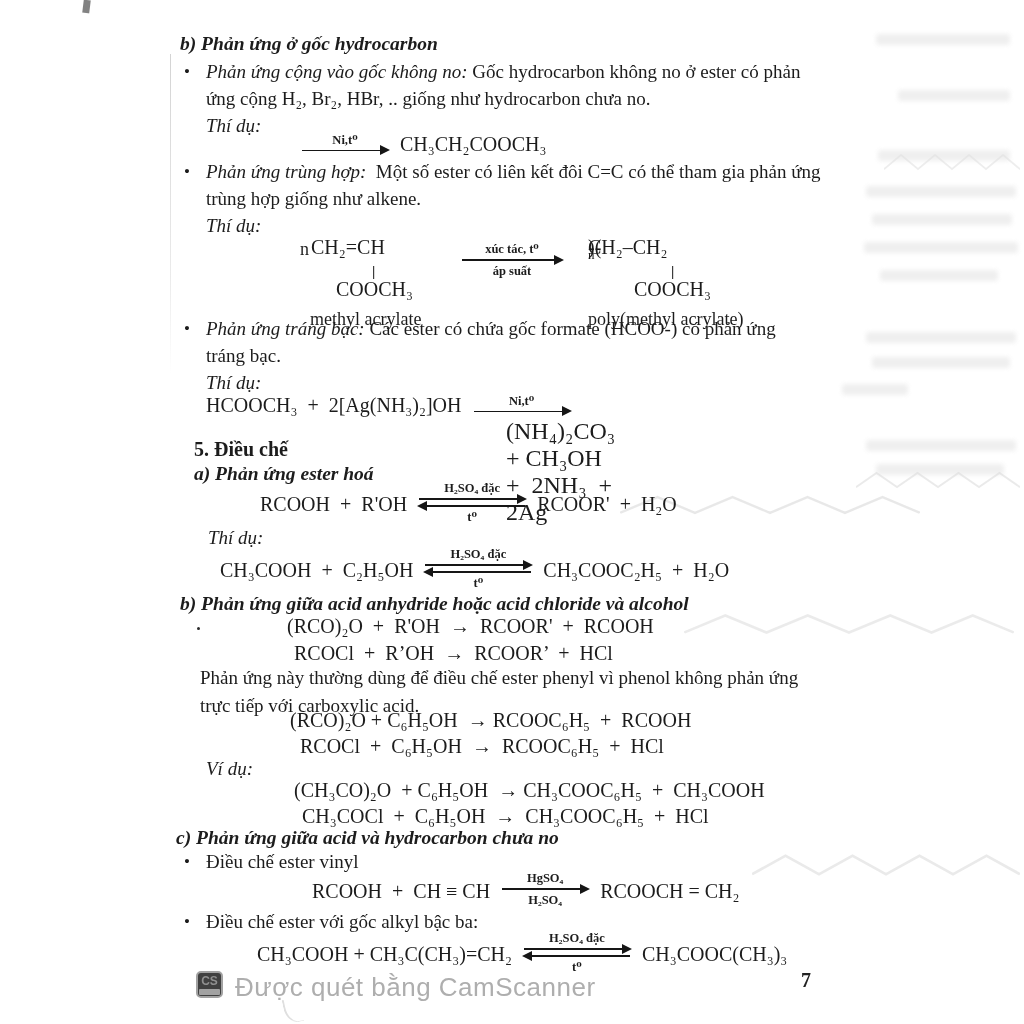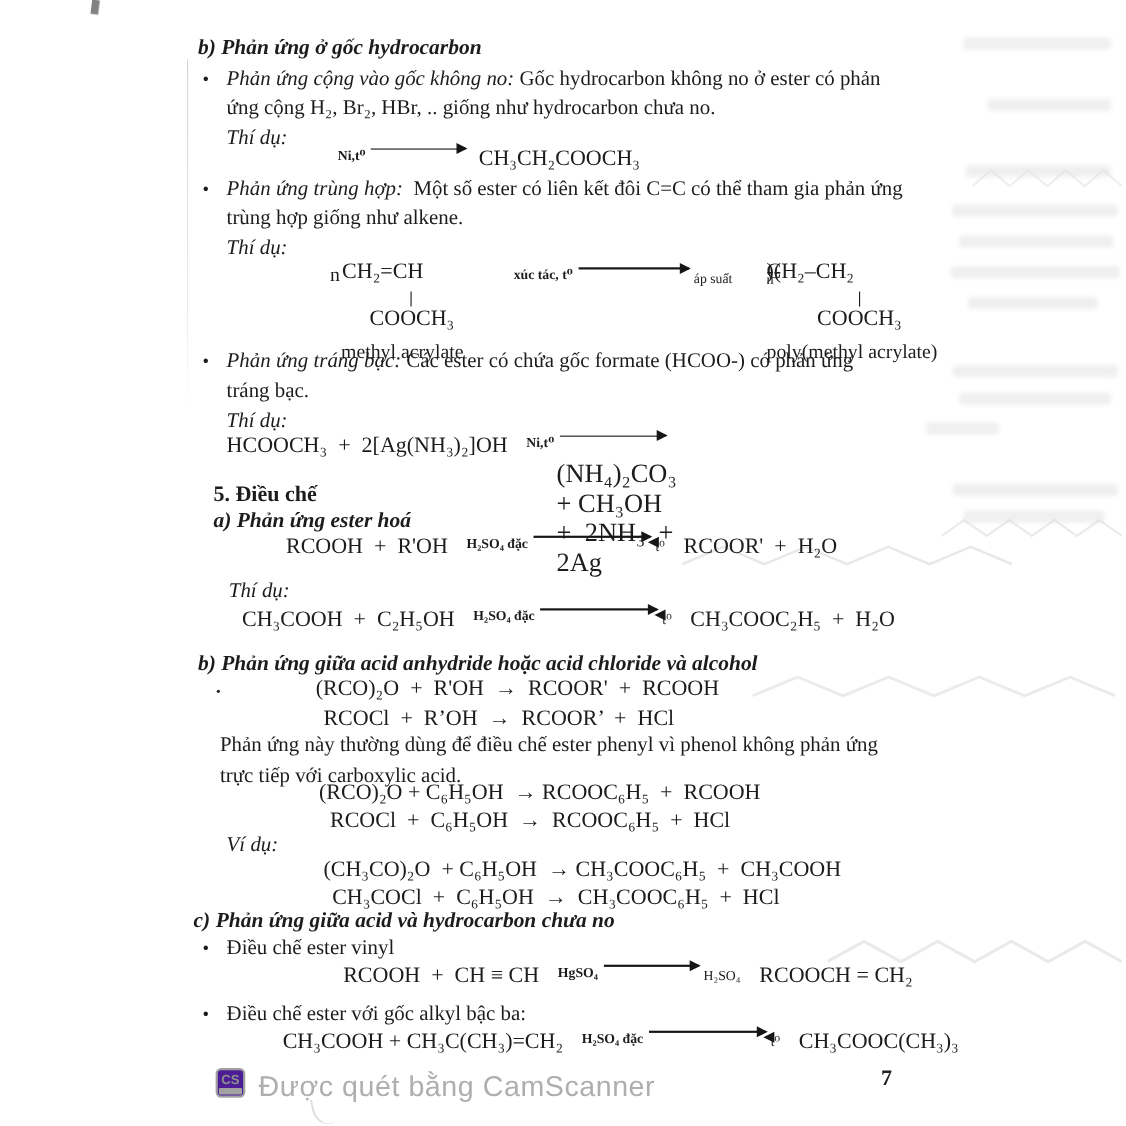--- a/index.html
+++ b/index.html
@@ -10,38 +10,38 @@
   .ln{white-space:nowrap;}
   .f{white-space:pre-wrap;}
   .hd{font-weight:700;font-style:italic;font-size:19.5px;white-space:nowrap;}
   .hd.up{font-style:normal;font-size:20px;}
   .it{font-style:italic;}
   .blt{display:flex;}
   .blt .dot{width:22px;font-size:17px;flex:none;}
   .btx{flex:none;}
   
   .eq{display:flex;align-items:center;font-size:20px;}
-  .rx{display:inline-flex;flex-direction:row;align-items:center;margin:0 12px;transform:translateY(-2px);}
+  .rx{display:inline-flex;flex-direction:column;align-items:center;margin:0 12px;transform:translateY(-2px);}
   .rx .lt{font-size:12.5px;font-weight:700;line-height:13px;padding:0 5px 3px;white-space:nowrap;}
-  .rx .lb{font-size:12.5px;font-weight:400;line-height:13px;padding:4px 5px 0;white-space:nowrap;}
+  .rx .lb{font-size:12.5px;font-weight:700;line-height:13px;padding:4px 5px 0;white-space:nowrap;}
   .rx .lt:empty,.rx .lb:empty{display:none;}
   .rx .sh{position:relative;align-self:stretch;height:1.8px;background:#161616;min-width:86px;}
   .rx .sh::after{content:"";position:absolute;right:-2px;top:-4.2px;width:0;height:0;
        border-left:10px solid #161616;border-top:5px solid transparent;border-bottom:5px solid transparent;}
   .rx .sh2{position:relative;align-self:stretch;height:1.8px;background:#161616;margin-top:5px;}
   .rx .sh2::after{content:"";position:absolute;left:-2px;top:-4.2px;width:0;height:0;
        border-right:10px solid #161616;border-top:5px solid transparent;border-bottom:5px solid transparent;}
   
   .mol{position:relative;height:100px;flex:none;}
   .mol span{position:absolute;white-space:nowrap;}
   .bond{font-size:15px;font-weight:700;}
   .mlabel{font-size:18px;}
   
   .cs-badge{position:absolute;left:196px;top:971px;width:27px;height:27px;border:2px solid #a2a2a2;
-      border-radius:5px;box-sizing:border-box;background:#4c1d95;}
+      border-radius:5px;box-sizing:border-box;background:#404040;}
   .cs-badge .cs-txt{position:absolute;top:1px;left:0;right:0;text-align:center;
       font-family:"Liberation Sans",sans-serif;font-size:12px;font-weight:700;color:#8f8f8f;line-height:14px;}
   .cs-badge .cs-bar{position:absolute;left:1px;right:1px;bottom:1px;height:6px;background:#a2a2a2;border-radius:1px;}
   .scan-text{position:absolute;left:235px;top:972px;font-family:"Liberation Sans",sans-serif;
       font-size:26px;color:#aeaeae;letter-spacing:.5px;}
   .pagenum{position:absolute;left:801px;top:969px;font-size:20px;font-weight:700;color:#222;}
   
   .ghost{position:absolute;height:11px;background:#9f9f9f;opacity:.16;filter:blur(2px);border-radius:3px;}
   .zig{position:absolute;opacity:.55;}
   .zig svg{display:block;width:100%;height:100%;}

